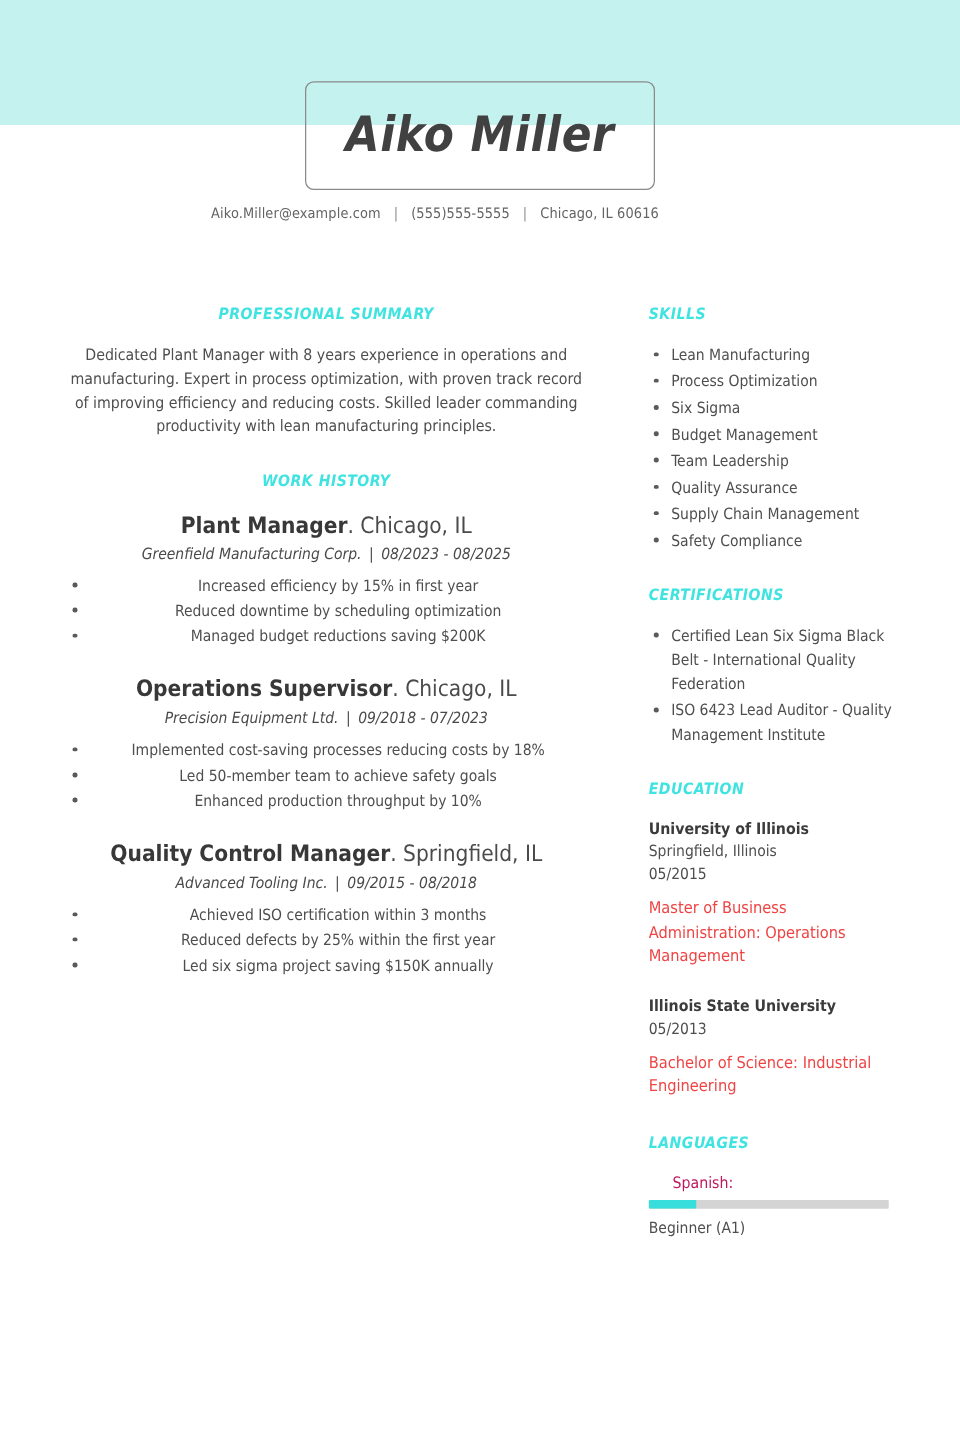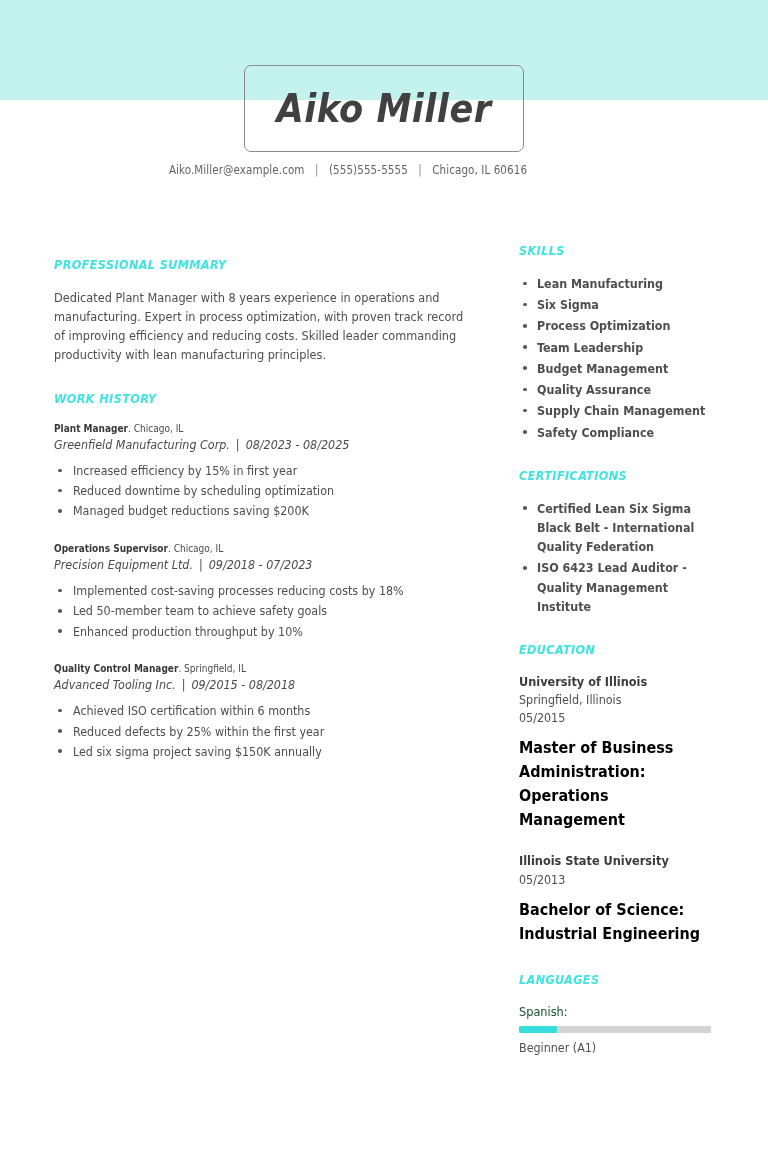--- a/index.html
+++ b/index.html
@@ -61,23 +61,24 @@
   }
   .contact-sep {
     display: inline-block;
     padding: 0 7px;
     color: #8e8e8e;
   }
 
   
   .col-left {
     position: absolute;
-    top: 257px;
+    top: 243px;
     left: 54px;
     width: 414px;
+    text-align: center;
   }
   .col-right {
     position: absolute;
     top: 243px;
     left: 519px;
     width: 200px;
   }
 
   
   .sec-head {
@@ -105,21 +106,21 @@
   }
 
   
   .job {
     margin-bottom: 21px;
   }
   .job:last-child {
     margin-bottom: 0;
   }
   .job-line1 {
-    font-size: 10px;
+    font-size: 18px;
     line-height: 1.45;
     color: #4a4a4a;
   }
   .job-title {
     font-weight: bold;
     color: #383838;
   }
   .job-loc {
     font-weight: normal;
   }
@@ -160,21 +161,20 @@
     border-radius: 50%;
     background: #5a5a5a;
   }
 
   
   .col-right ul.bullets li {
     font-size: 12.4px;
     line-height: 1.55;
     padding-left: 18px;
     margin-bottom: 2px;
-    font-weight: bold;
   }
   .col-right ul.bullets li::before {
     top: 7.5px;
   }
 
   
   .edu {
     margin-bottom: 20px;
   }
   .edu:last-child {
@@ -185,33 +185,33 @@
     font-weight: bold;
     color: #3b3b3b;
     line-height: 1.45;
   }
   .edu-loc, .edu-date {
     font-size: 12.4px;
     color: #4e4e4e;
     line-height: 1.45;
   }
   .edu-degree {
-    font-size: 16px;
-    color: #000000;
+    font-size: 13px;
+    color: #ef4444;
     line-height: 1.5;
     margin-top: 9px;
-    font-weight: bold;
   }
 
   
   .lang-name {
     font-size: 12.6px;
-    color: #14532d;
+    color: #be185d;
     line-height: 1.45;
     margin-bottom: 5px;
+    margin-left: 19px;
   }
   .lang-bar-track {
     width: 192px;
     height: 7px;
     background: #d4d4d4;
     border-radius: 1px;
     overflow: hidden;
   }
   .lang-bar-fill {
     height: 7px;
@@ -281,39 +281,39 @@
     </div>
 
     <div class="job">
       <div class="job-line1">
         <span class="job-title">Quality Control Manager</span><span class="job-loc">. Springfield, IL</span>
       </div>
       <div class="job-line2">
         <span>Advanced Tooling Inc.</span><span class="job-sep">|</span><span>09/2015 - 08/2018</span>
       </div>
       <ul class="bullets">
-        <li>Achieved ISO certification within 6 months</li>
+        <li>Achieved ISO certification within 3 months</li>
         <li>Reduced defects by 25% within the first year</li>
         <li>Led six sigma project saving $150K annually</li>
       </ul>
     </div>
 
   </div>
 </div>
 
 <div class="col-right">
 
   <div class="sec-block">
     <div class="sec-head">SKILLS</div>
     <ul class="bullets">
       <li>Lean Manufacturing</li>
+      <li>Process Optimization</li>
       <li>Six Sigma</li>
-      <li>Process Optimization</li>
+      <li>Budget Management</li>
       <li>Team Leadership</li>
-      <li>Budget Management</li>
       <li>Quality Assurance</li>
       <li>Supply Chain Management</li>
       <li>Safety Compliance</li>
     </ul>
   </div>
 
   <div class="sec-block">
     <div class="sec-head">CERTIFICATIONS</div>
     <ul class="bullets">
       <li>Certified Lean Six Sigma Black Belt - International Quality Federation</li>

